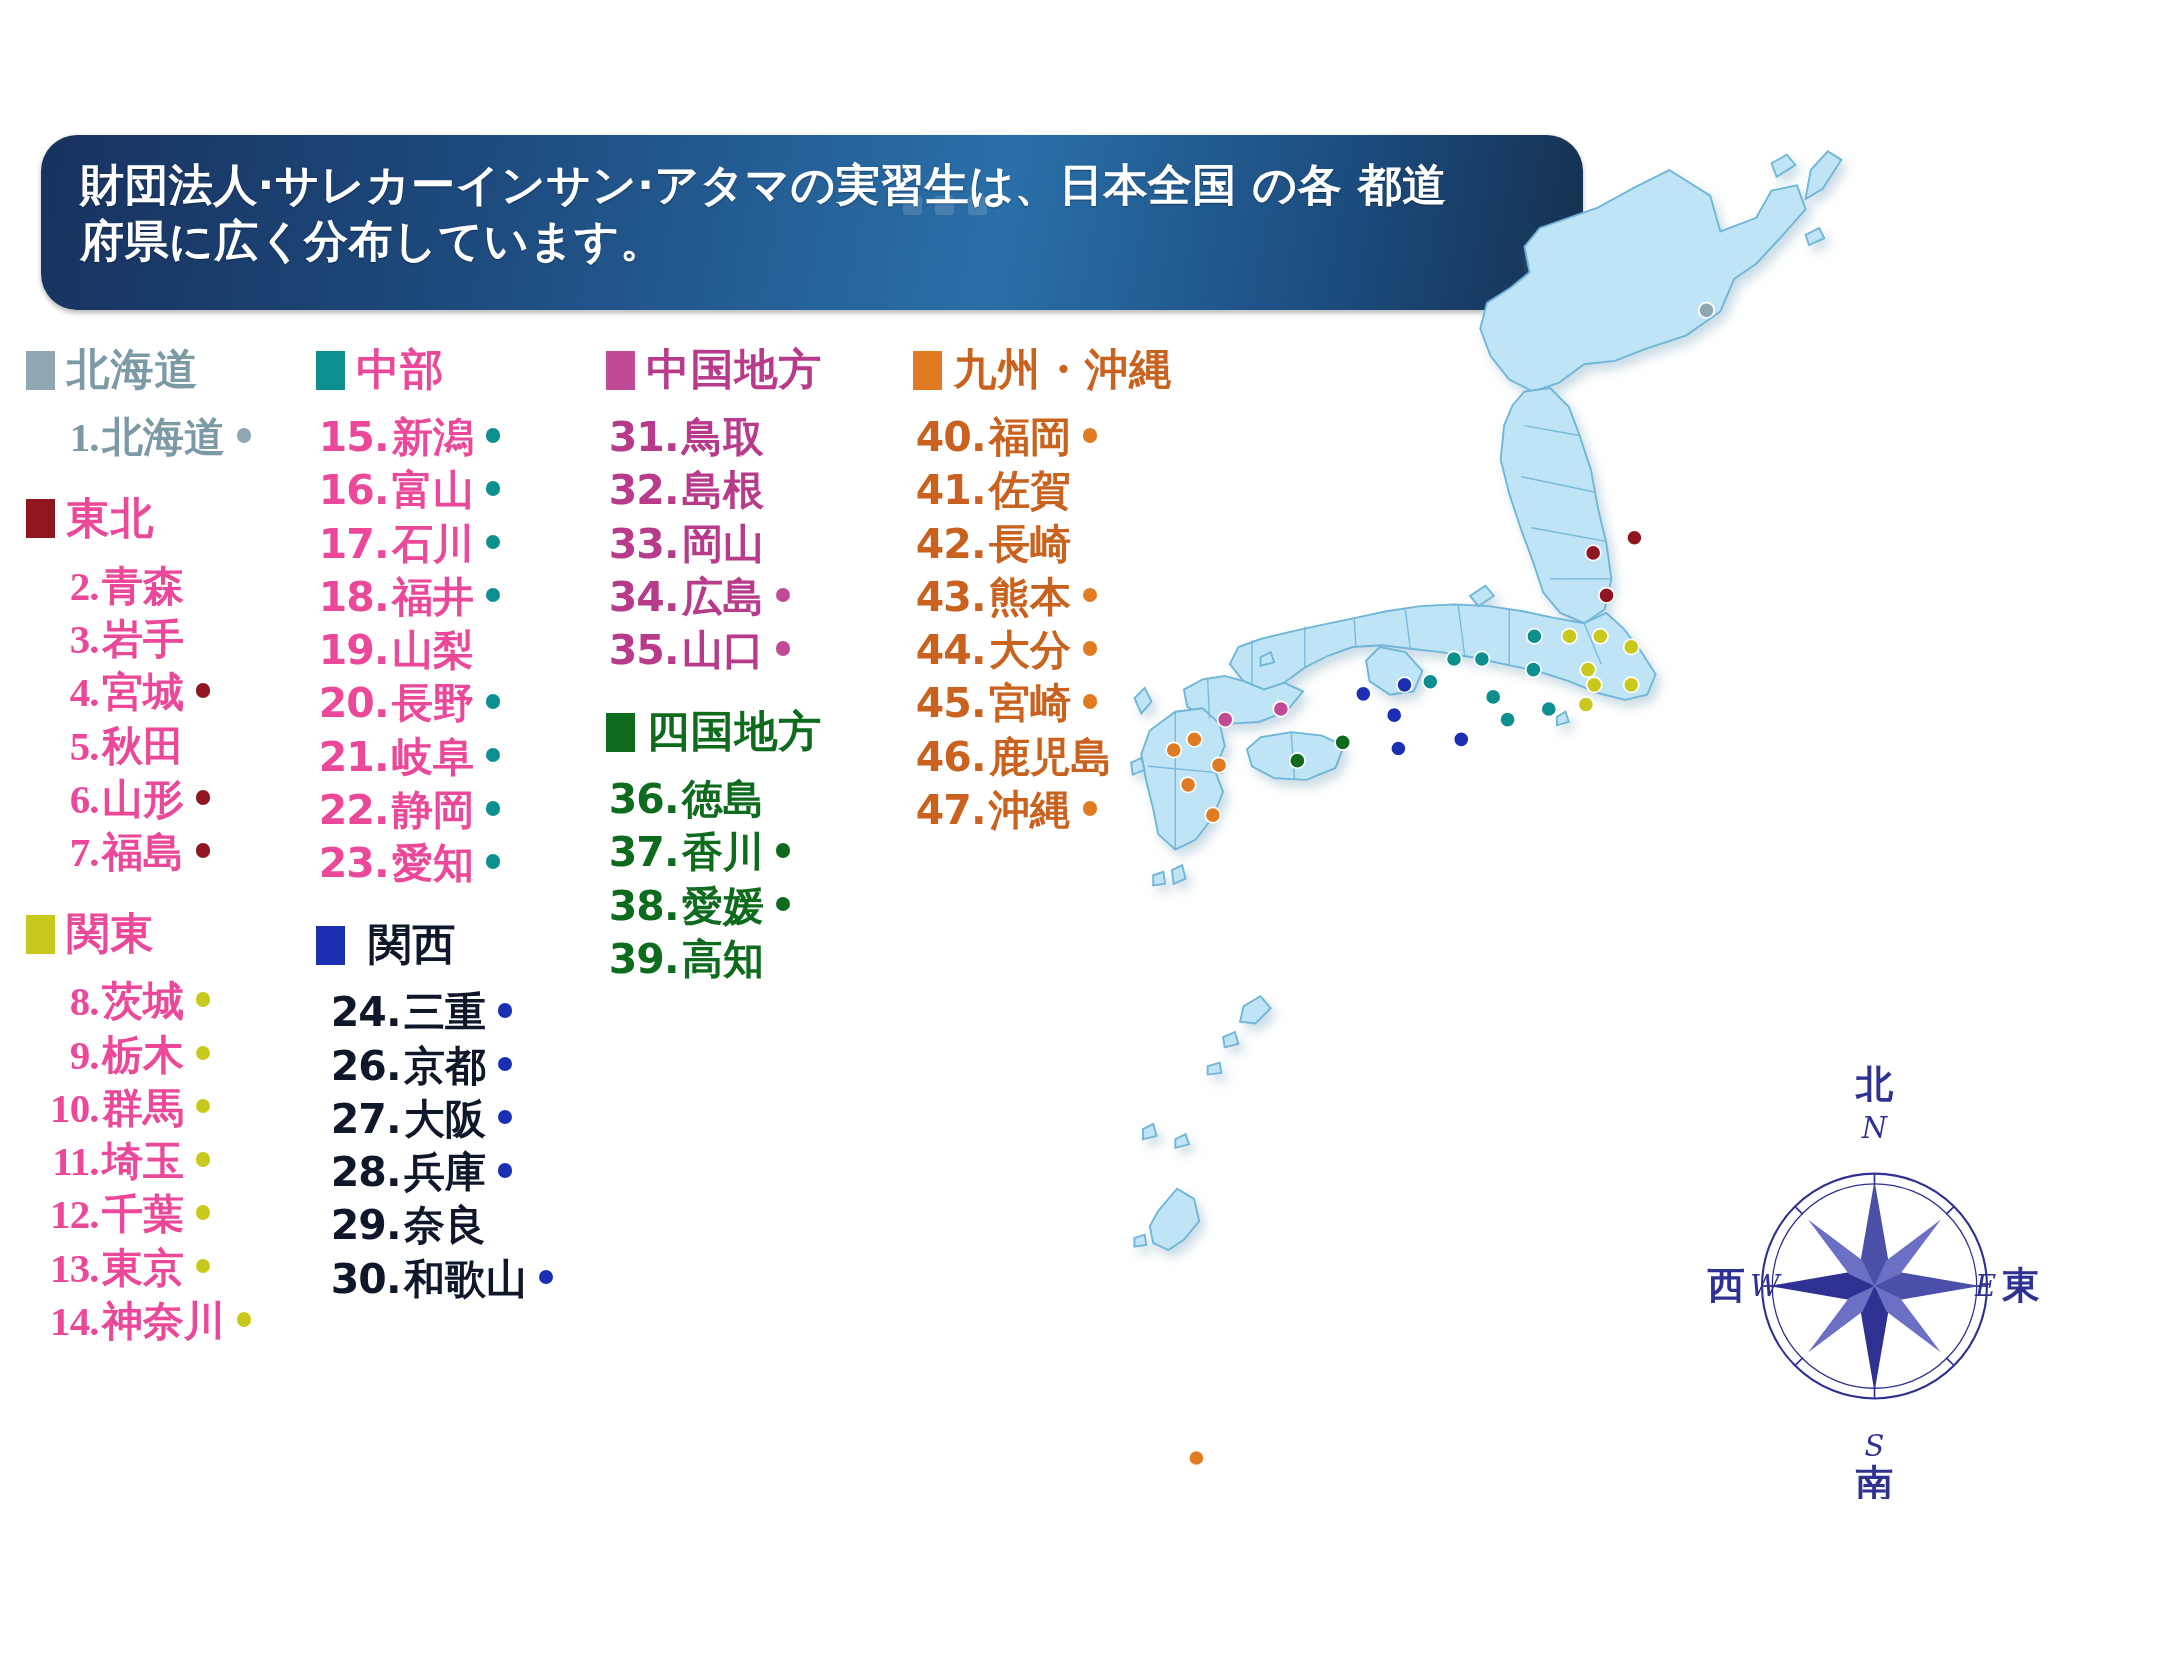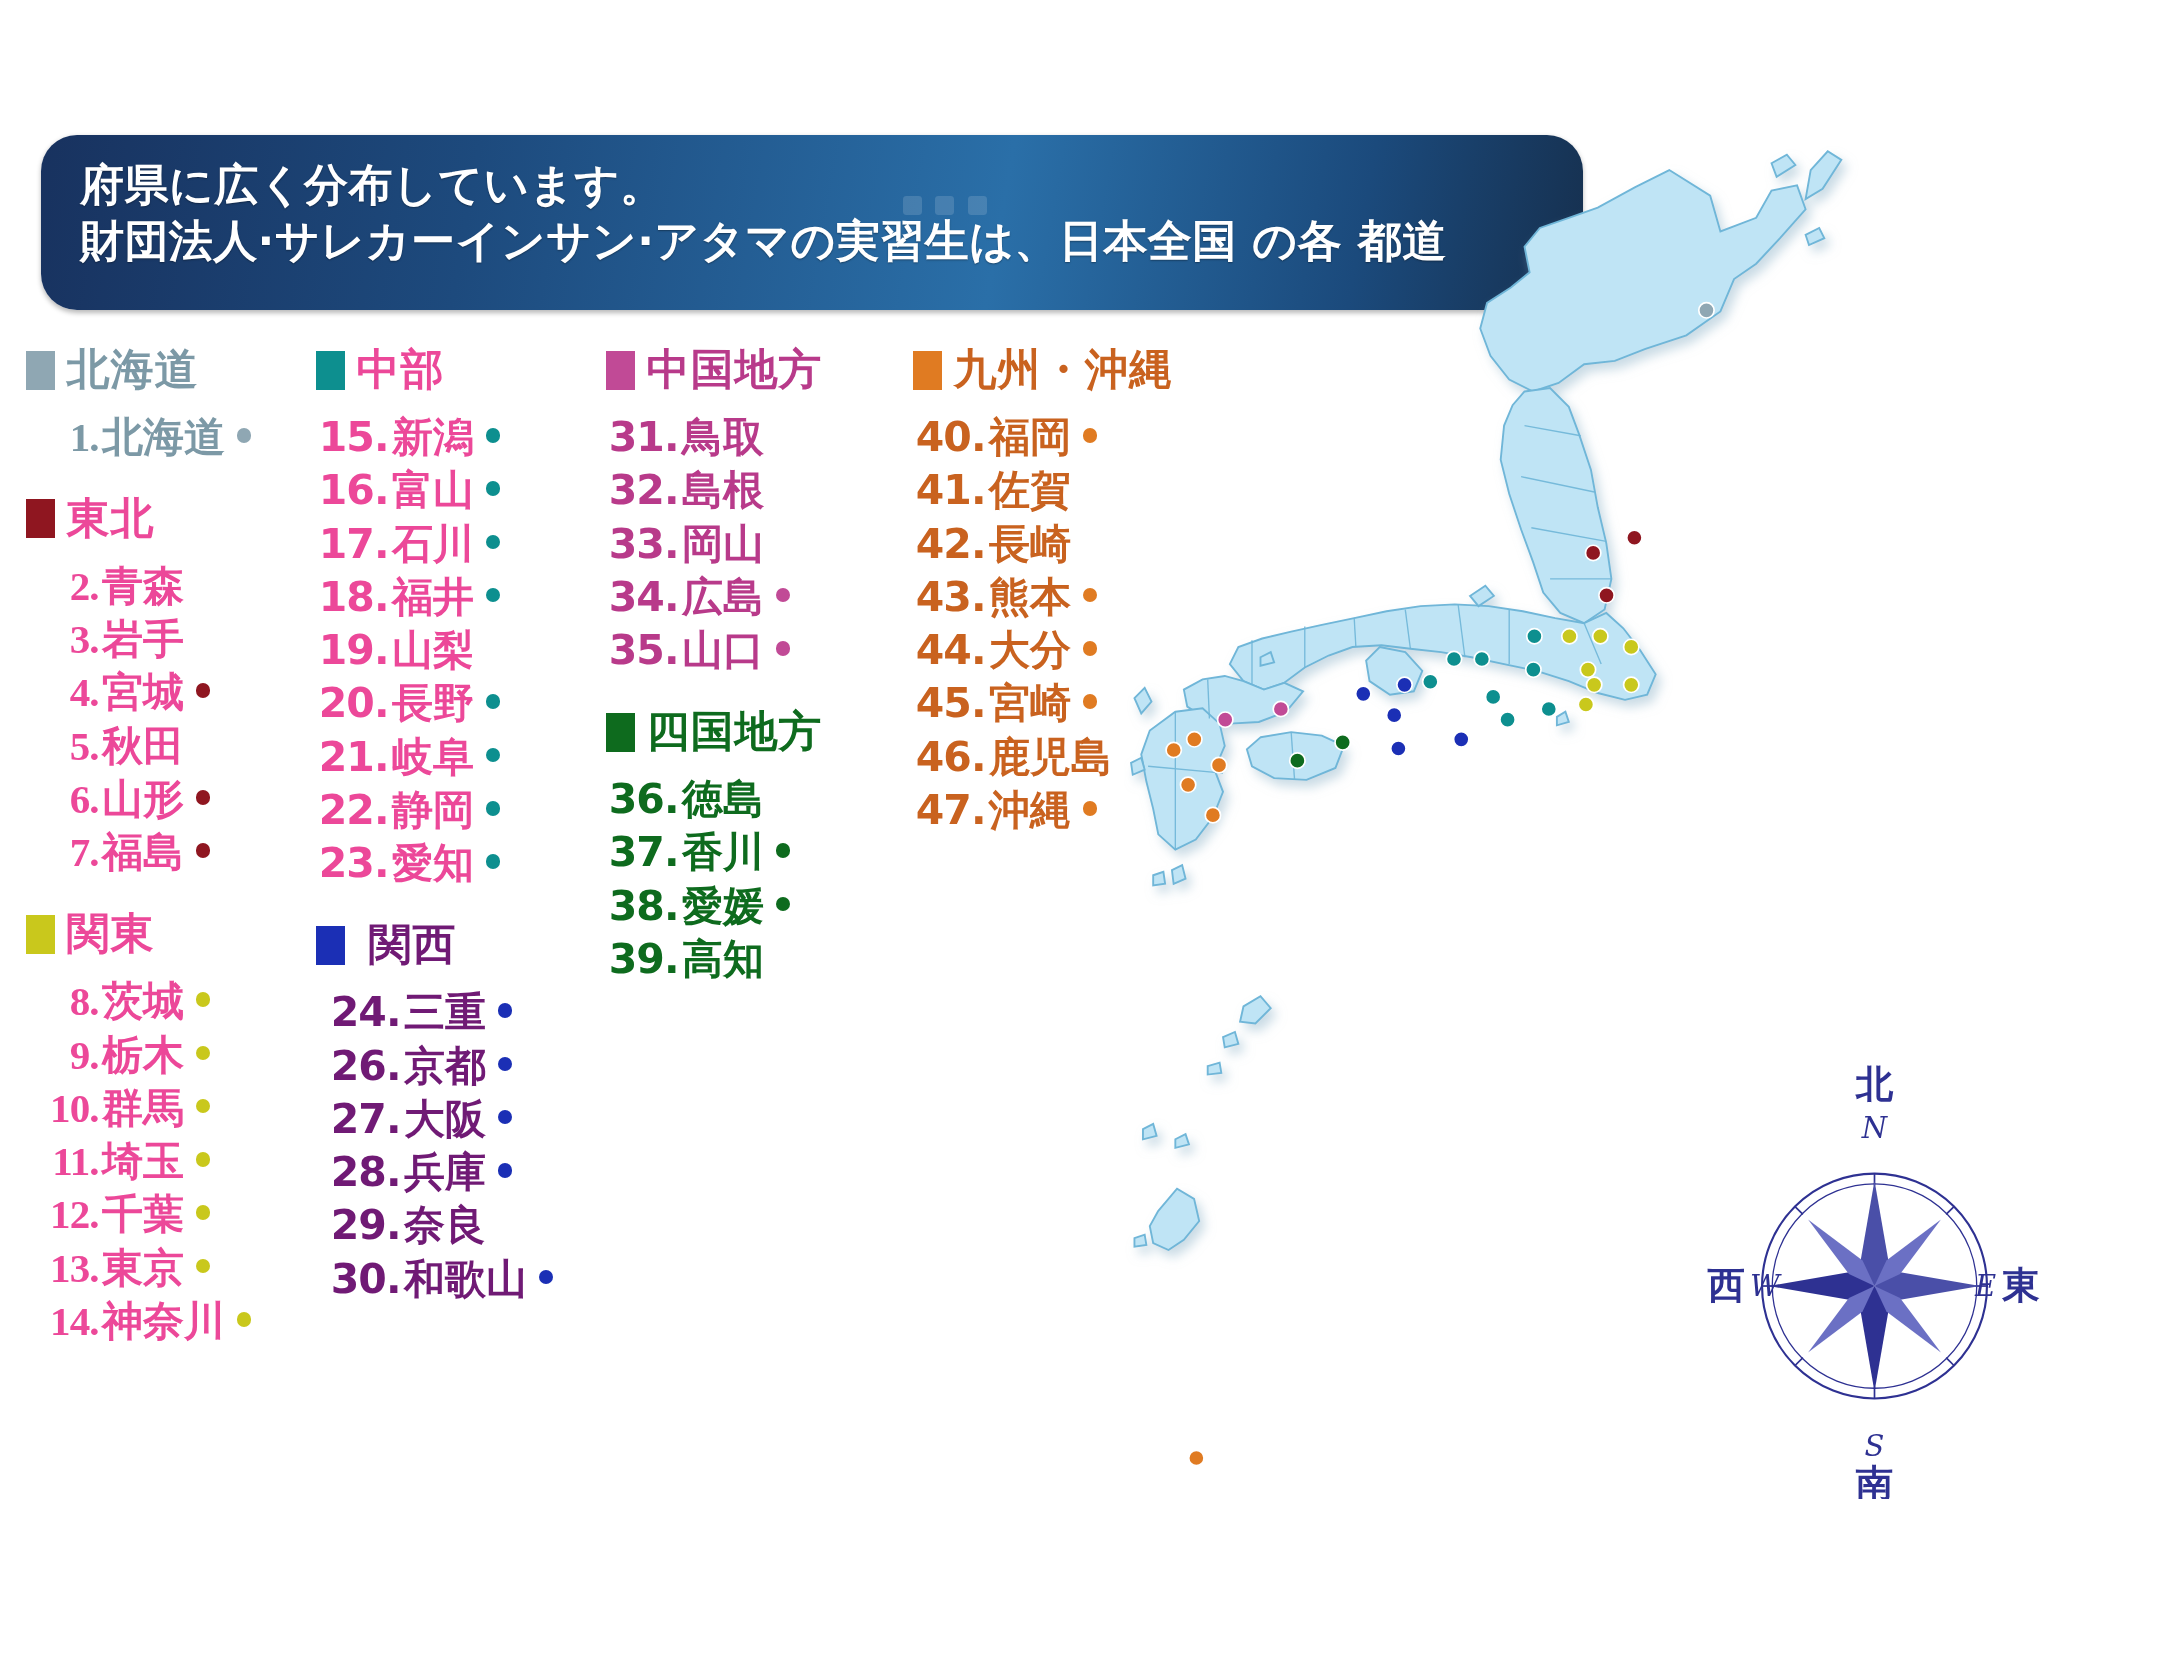--- a/index.html
+++ b/index.html
@@ -100,21 +100,21 @@
     top: -8.5px;
     flex: 0 0 auto;
   }
   .dot.empty { background: transparent; }
 
   
   .g-hokkaido .group-title, .g-hokkaido .pref-row { color: #7c99a6; }
   .g-tohoku   .group-title, .g-tohoku   .pref-row { color: #ec4899; }
   .g-kanto    .group-title, .g-kanto    .pref-row { color: #ec4899; }
   .g-chubu    .group-title, .g-chubu    .pref-row { color: #ec4899; }
-  .g-kansai   .group-title, .g-kansai   .pref-row { color: #701a75; padding-left: 12px; }
+  .g-kansai   .group-title, .g-kansai   .pref-row { color: #0f172a; padding-left: 12px; }
   .g-chugoku  .group-title, .g-chugoku  .pref-row { color: #b83a8a; }
   .g-shikoku  .group-title, .g-shikoku  .pref-row { color: #0e6b1e; }
   .g-kyushu   .group-title, .g-kyushu   .pref-row { color: #c9621f; }
 
   
   .map-wrap {
     position: absolute;
     left: 1124px; top: 136px;
     width: 1031px; height: 1516px;
   }
@@ -134,22 +134,22 @@
 
 <div id="page">
 
   <div class="banner">
     <div class="banner-dots">
       <i></i>
         <i></i>
         <i></i>
     </div>
     <div class="banner-inner">
+      <div>財団法人·サレカーインサン·アタマの実習生は、日本全国 の各 都道</div>
       <div>府県に広く分布しています。</div>
-      <div>財団法人·サレカーインサン·アタマの実習生は、日本全国 の各 都道</div>
     </div>
   </div>
 
   <div class="legend">
     <div class="col col-1">
         <div class="group g-hokkaido">
           <div class="group-head">
             <span class="swatch" style="background: rgb(143, 167, 179);"></span>
             <span class="group-title">北海道</span>
           </div>

